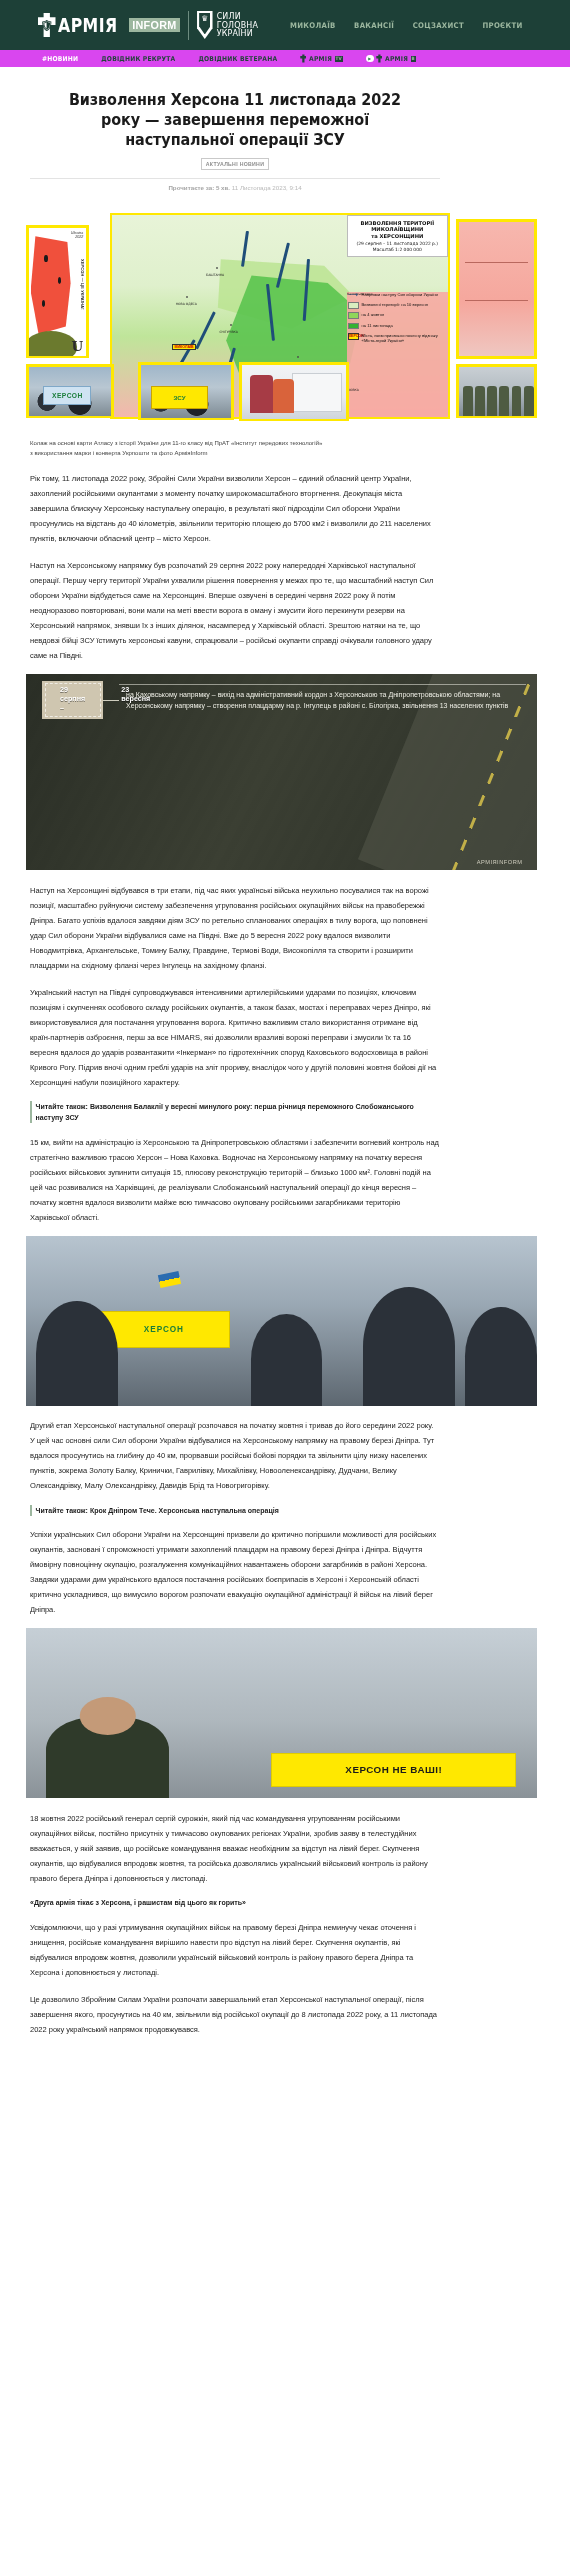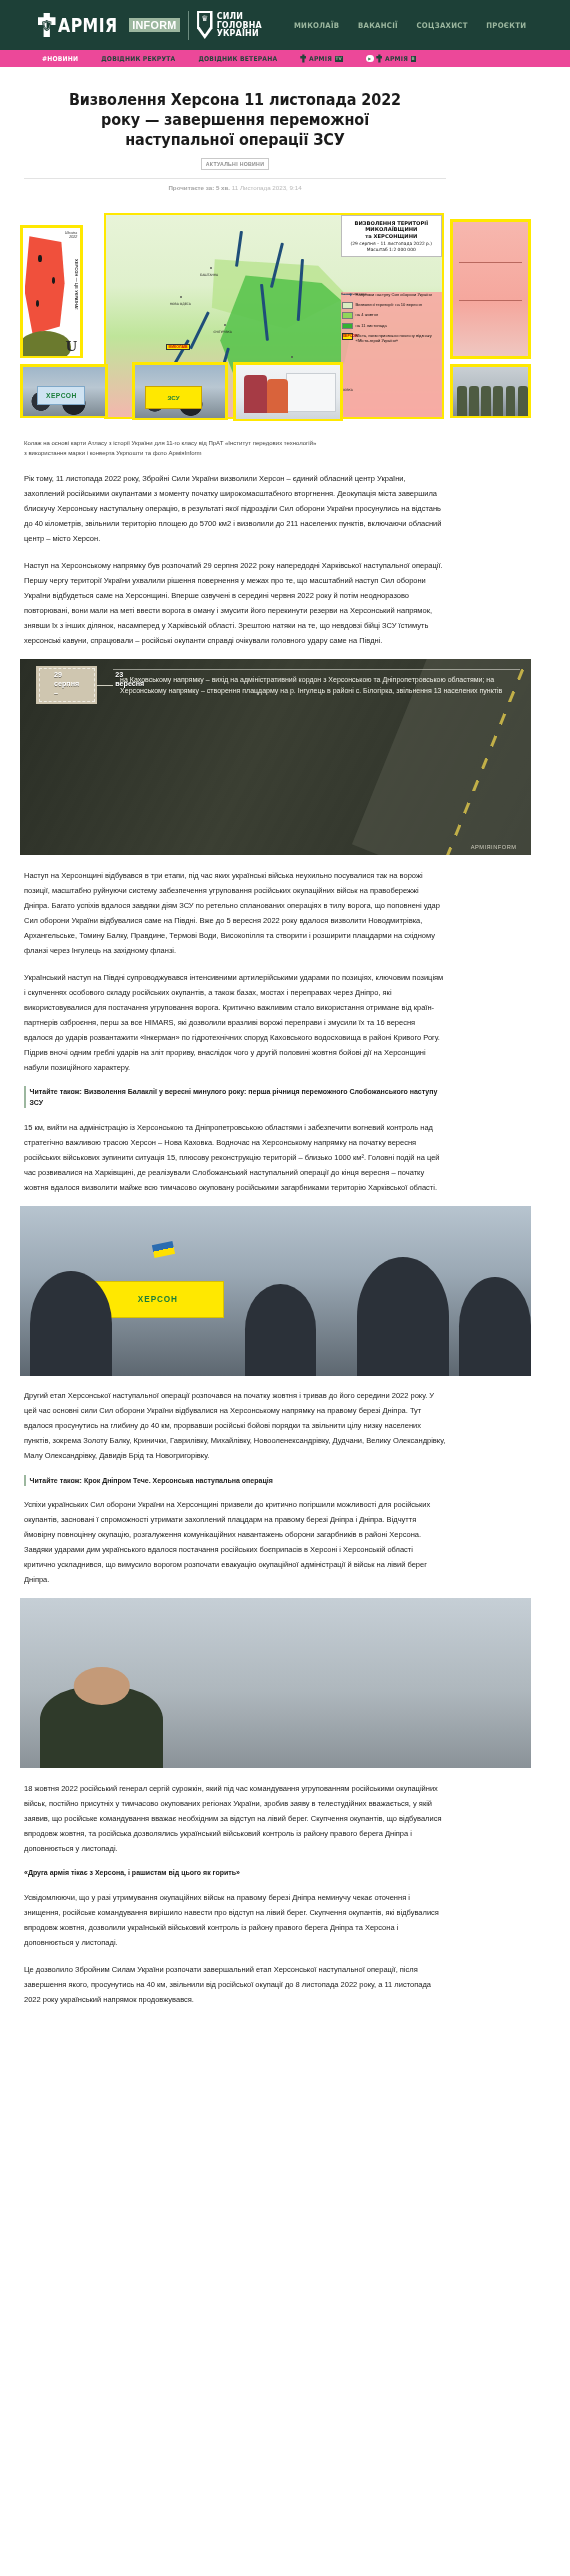--- a/index.html
+++ b/index.html
@@ -56,31 +56,31 @@
   .sod-shield::after{
     content:""; position:absolute; left:2.1px; right:2.1px; top:2.1px; bottom:4.6px;
     background:#1d4037;
     clip-path: polygon(0 0,100% 0,100% 62%,50% 100%,0 62%);
   }
   .sod-shield .tri {
     position:absolute; left:50%; top:3.1px; transform:translateX(-50%);
     color:#fff; font-size:7.7px; z-index:3; font-family:"DejaVu Sans", sans-serif;
   }
   .sod-text {
-    color:#fff; font-size:8.8px; font-weight:bold; line-height:1.02;
+    color:#fff; font-size:8.8px; font-weight:normal; line-height:1.02;
     letter-spacing:0.2px; font-family:"DejaVu Sans Condensed","Liberation Sans", sans-serif;
   }
   .mainnav { display:flex; gap:18.5px; margin-left:32px; white-space:nowrap; }
   .mainnav a {
     color:#9cb79f; font-size:7.7px; font-weight:bold; letter-spacing:0.3px;
     text-decoration:none; font-family:"DejaVu Sans Condensed","Liberation Sans", sans-serif;
   }
 
   .subbar {
-    background:#ec4899;
+    background:#d946ef;
     height:17px;
     display:flex; align-items:center; gap:23px;
     padding:0 9.3px 0 42px;
     overflow:hidden; white-space:nowrap;
   }
   .subbar a {
     color:#22443a; font-size:6.7px; font-weight:bold; letter-spacing:0.2px;
     text-decoration:none; font-family:"DejaVu Sans Condensed","Liberation Sans", sans-serif;
     display:flex; align-items:center; gap:2.6px;
   }
@@ -90,21 +90,21 @@
     clip-path: polygon(32% 0,68% 0,68% 18%,100% 18%,100% 50%,68% 50%,68% 100%,32% 100%,32% 50%,0 50%,0 18%,32% 18%);
   }
   .tv-chip { background:#22443a; color:#9cb79f; font-size:4.6px; padding:0.5px 1px; font-weight:bold; }
   .play-dot {
     width:7.7px;height:7.7px;border-radius:50%;background:#fff;
     display:inline-flex;align-items:center;justify-content:center;
     color:#2f7d4f;font-size:4.1px;
   }
 
   
-  .wrap { width:470px; padding:0 24px; }
+  .wrap { width:470px; padding:0 30px; }
   h1.title {
     text-align:center;
     font-size:16px;
     line-height:1.25;
     font-weight:bold;
     margin:23px 27px 8.2px;
     letter-spacing:-0.1px;
     font-family:"DejaVu Sans Condensed","Liberation Sans", sans-serif;
   }
   .cat-wrap { text-align:center; margin-bottom:7.2px; }
@@ -609,20 +609,21 @@
     </div>
   </div>
 
   <p class="body">Успіхи українських Сил оборони України на Херсонщині призвели до критично погіршили можливості для російських окупантів, засновані ї спроможності утримати захоплений плацдарм на правому березі Дніпра і Дніпра. Відчуття ймовірну повноцінну окупацію, розгалуження комунікаційних навантажень оборони загарбників в районі Херсона. Завдяки ударами дим українського вдалося постачання російських боєприпасів в Херсоні і Херсонській області критично ускладнився, що вимусило ворогом розпочати евакуацію окупаційної адміністрації й військ на лівий берег Дніпра.</p>
 
   <div class="photo-block">
     <div class="board-photo">
       <div class="man">
           <div class="hd"></div>
         </div>
+      <div class="yellowsign">ХЕРСОН НЕ ВАШІ!</div>
     </div>
   </div>
 
   <p class="body">18 жовтня 2022 російський генерал сергій сурожкін, який під час командування угрупованням російськими окупаційних військ, постійно присутніх у тимчасово окупованих регіонах України, зробив заяву в телестудійних вважається, у якій заявив, що російське командування вважає необхідним за відступ на лівий берег. Скупчення окупантів, що відбувалися впродовж жовтня, та російська дозволялись український військовий контроль із району правого берега Дніпра і доповнюється у листопаді.</p>
 
   <p class="quote">«Друга армія тікає з Херсона, і рашистам від цього як горить»</p>
 
   <p class="body">Усвідомлюючи, що у разі утримування окупаційних військ на правому березі Дніпра неминучу чекає оточення і знищення, російське командування вирішило навести про відступ на лівий берег. Скупчення окупантів, які відбувалися впродовж жовтня, дозволили українській військовий контроль із району правого берега Дніпра та Херсона і доповнюється у листопаді.</p>
   <p class="body">Це дозволило Збройним Силам України розпочати завершальний етап Херсонської наступальної операції, після завершення якого, просунутись на 40 км, звільнили від російської окупації до 8 листопада 2022 року, а 11 листопада 2022 року український напрямок продовжувався.</p>
 

